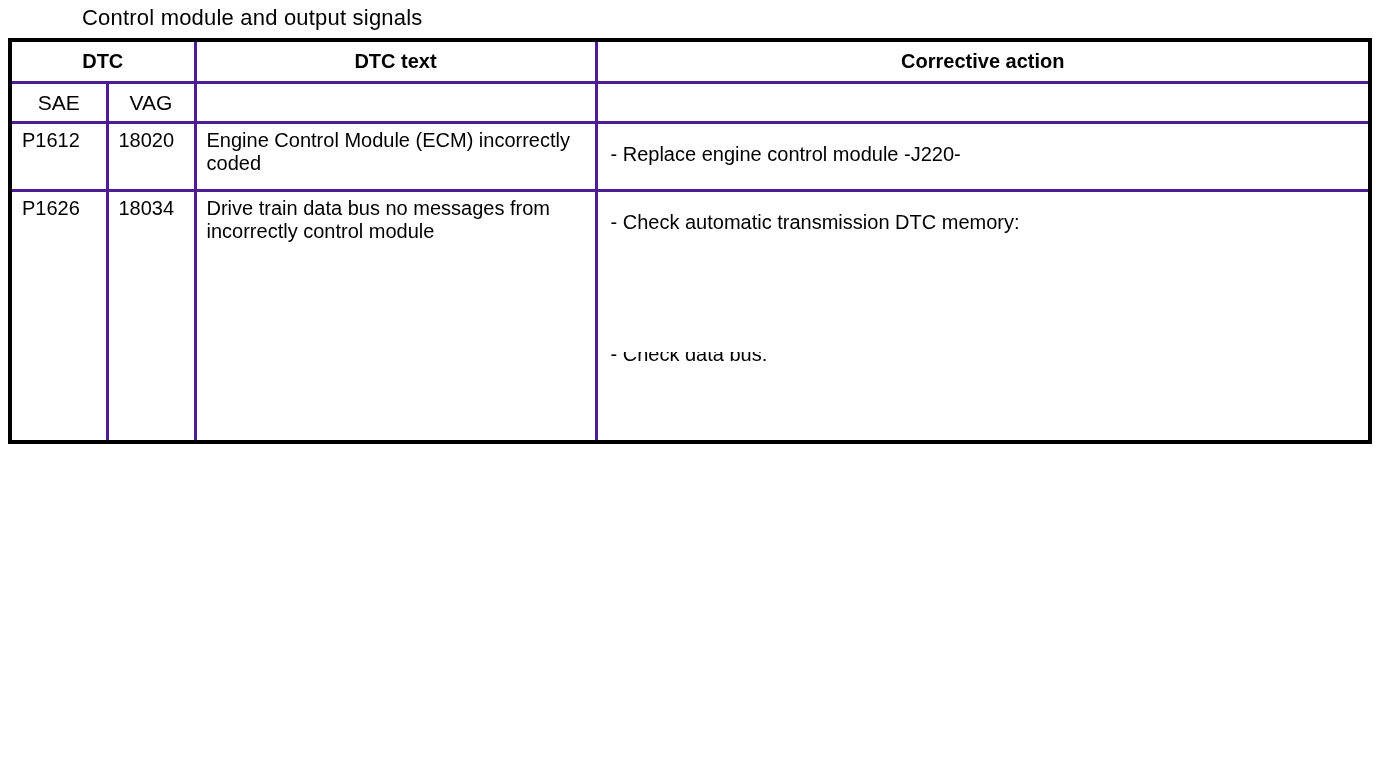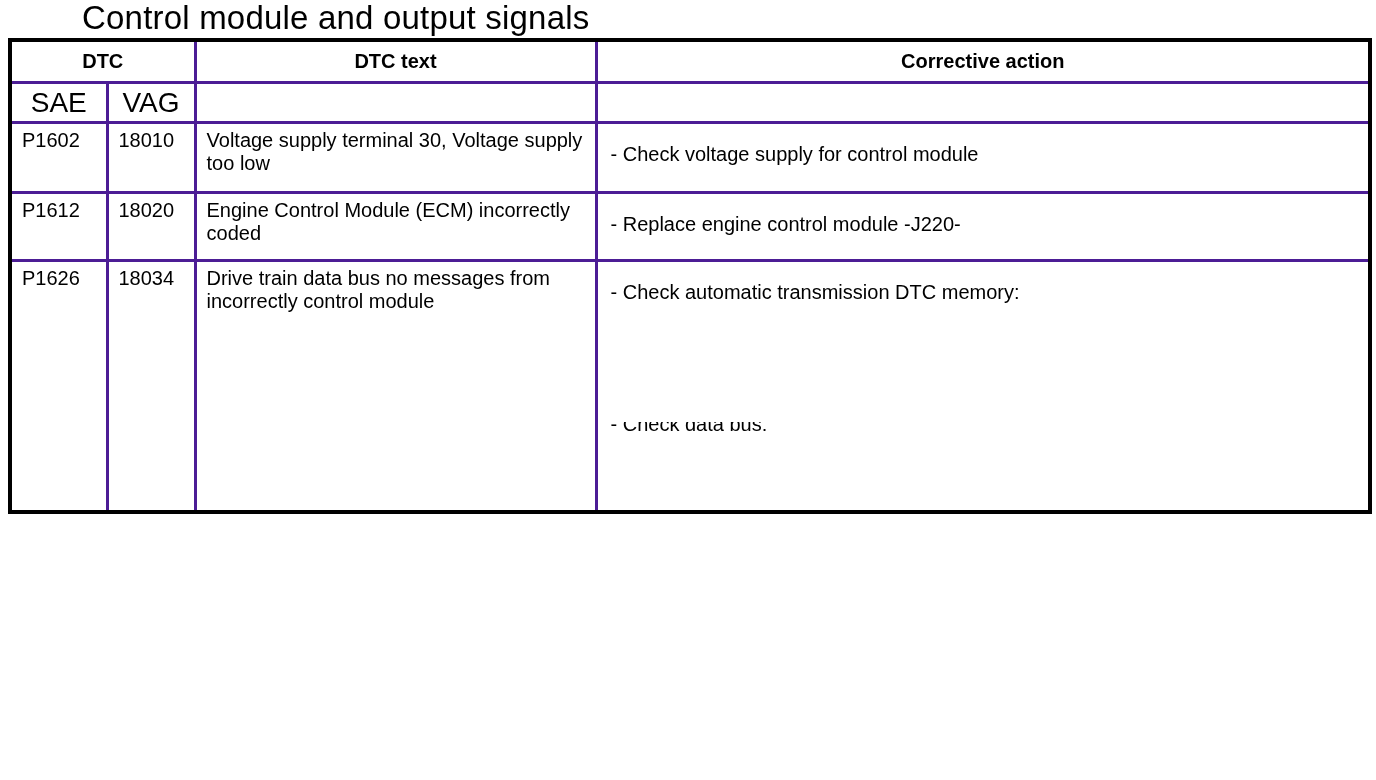--- a/index.html
+++ b/index.html
@@ -8,21 +8,21 @@
     width: 1376px; height: 780px;
     background: #ffffff;
     color: #000000;
     font-family: "Liberation Sans", sans-serif;
     overflow: hidden;
   }
   .page { width: 1376px; height: 780px; }
 
   .page-title {
     margin: 1px 0 3px 82px;
-    font-size: 33px;
+    font-size: 22px;
     line-height: 34px;
     font-weight: 400;
     letter-spacing: 0.2px;
   }
 
   table.dtc-table {
     margin-left: 8px;
     width: 1360px;
     border-collapse: collapse;
     table-layout: fixed;
@@ -39,21 +39,21 @@
     overflow: hidden;
   }
   .dtc-table th {
     text-align: center;
     vertical-align: middle;
     font-weight: 700;
     padding: 4px 4px;
   }
   .dtc-table th.sub {
     font-weight: 400;
-    font-size: 28px;
+    font-size: 21px;
   }
   td.action {
     padding-top: 19px;
     padding-left: 13px;
   }
   .act { margin: 0; }
   .act + .act { margin-top: 24px; }
 
   
   .clip-frag {
@@ -96,28 +96,20 @@
         <th>Corrective action</th>
       </tr>
       <tr class="hr2">
         <th class="sub">SAE</th>
         <th class="sub">VAG</th>
         <th class="sub"></th>
         <th class="sub"></th>
       </tr>
     </thead>
     <tbody>
-      <tr class="r1">
-        <td>P1602</td>
-        <td>18010</td>
-        <td>Voltage supply terminal 30, Voltage supply too low</td>
-        <td class="action">
-          <p class="act">- Check voltage supply for control module</p>
-        </td>
-      </tr>
       <tr class="r4">
         <td>P1612</td>
         <td>18020</td>
         <td>Engine Control Module (ECM) incorrectly coded</td>
         <td class="action">
           <p class="act">- Replace engine control module -J220-</p>
         </td>
       </tr>
       <tr class="r5">
         <td>P1626</td>

